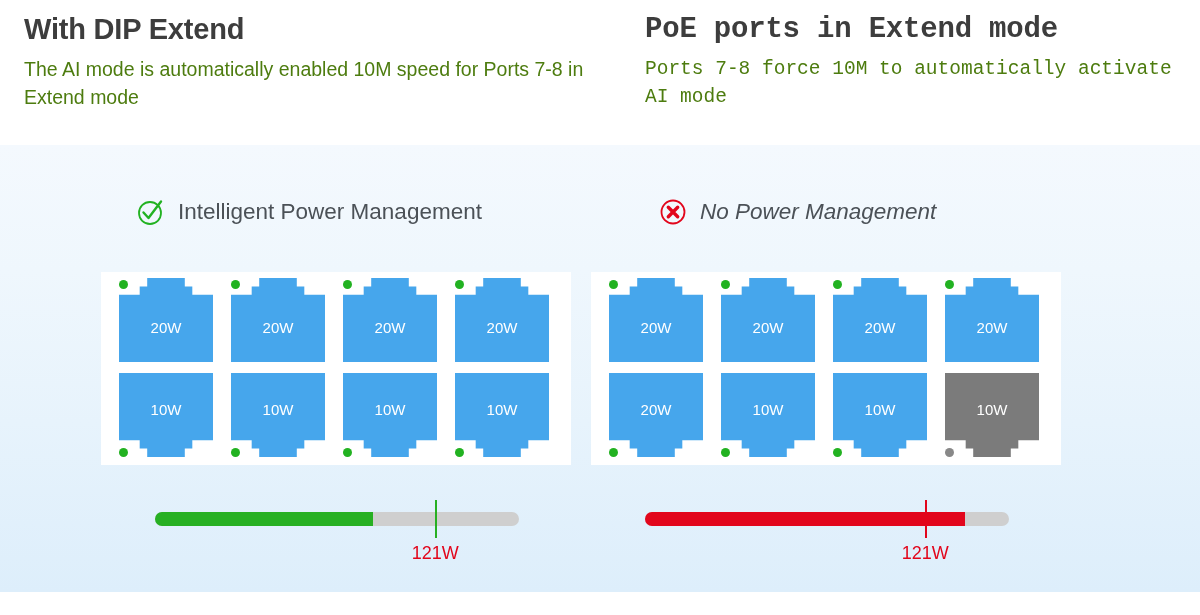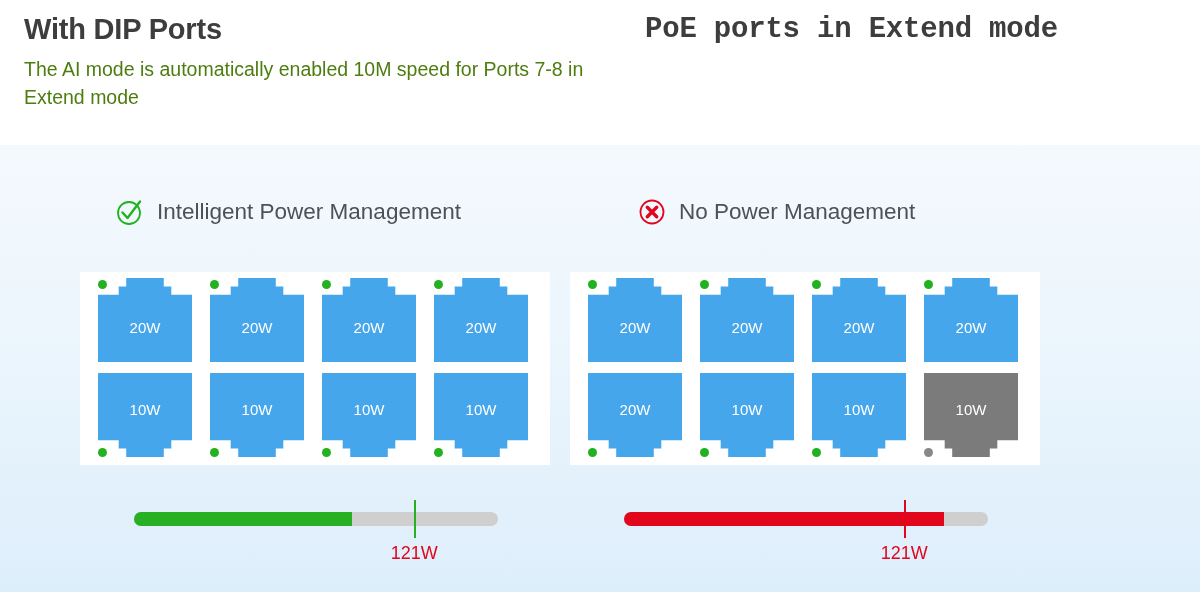--- a/index.html
+++ b/index.html
@@ -72,42 +72,43 @@
     position: absolute;
     left: 0;
     top: 592px;
     width: 1200px;
     height: 23px;
     background: #ffffff;
   }
 
   .panels {
     position: absolute;
-    left: 10px;
+    left: 0;
     top: 0;
     width: 1000px;
     height: 447px;
     display: flex;
+    padding-left: 31px;
   }
   .panel {
     position: relative;
     width: 600px;
     height: 447px;
   }
 
   
   .status-row {
     position: absolute;
     top: 53px;
     display: flex;
     align-items: center;
     gap: 13px;
   }
   .panel.left .status-row  { left: 106px; }
-  .panel.right .status-row { left: 128px; }
+  .panel.right .status-row { left: 128px; font-style: italic; }
 
   .status-icon {
     width: 28px;
     height: 28px;
     flex: 0 0 28px;
     position: relative;
   }
   .status-icon svg { display: block; }
   .status-label {
     font-size: 22.5px;
@@ -255,26 +256,27 @@
   }
 </style>
 </head>
 <body>
 
 <div class="page">
 
   <div class="header-band">
 
     <div class="header-col">
-      <h1 class="header-title">With DIP Ports</h1>
+      <h1 class="header-title">With DIP Extend</h1>
       <p class="header-sub">The AI mode is automatically enabled 10M speed for Ports 7-8 in Extend mode</p>
     </div>
 
     <div class="header-col right">
       <h1 class="header-title">PoE ports in Extend mode</h1>
+      <p class="header-sub">Ports 7-8 force 10M to automatically activate AI mode</p>
     </div>
 
   </div>
 
   <div class="main-band">
     <div class="panels">
 
       <div class="panel left">
 
         <div class="status-row">

